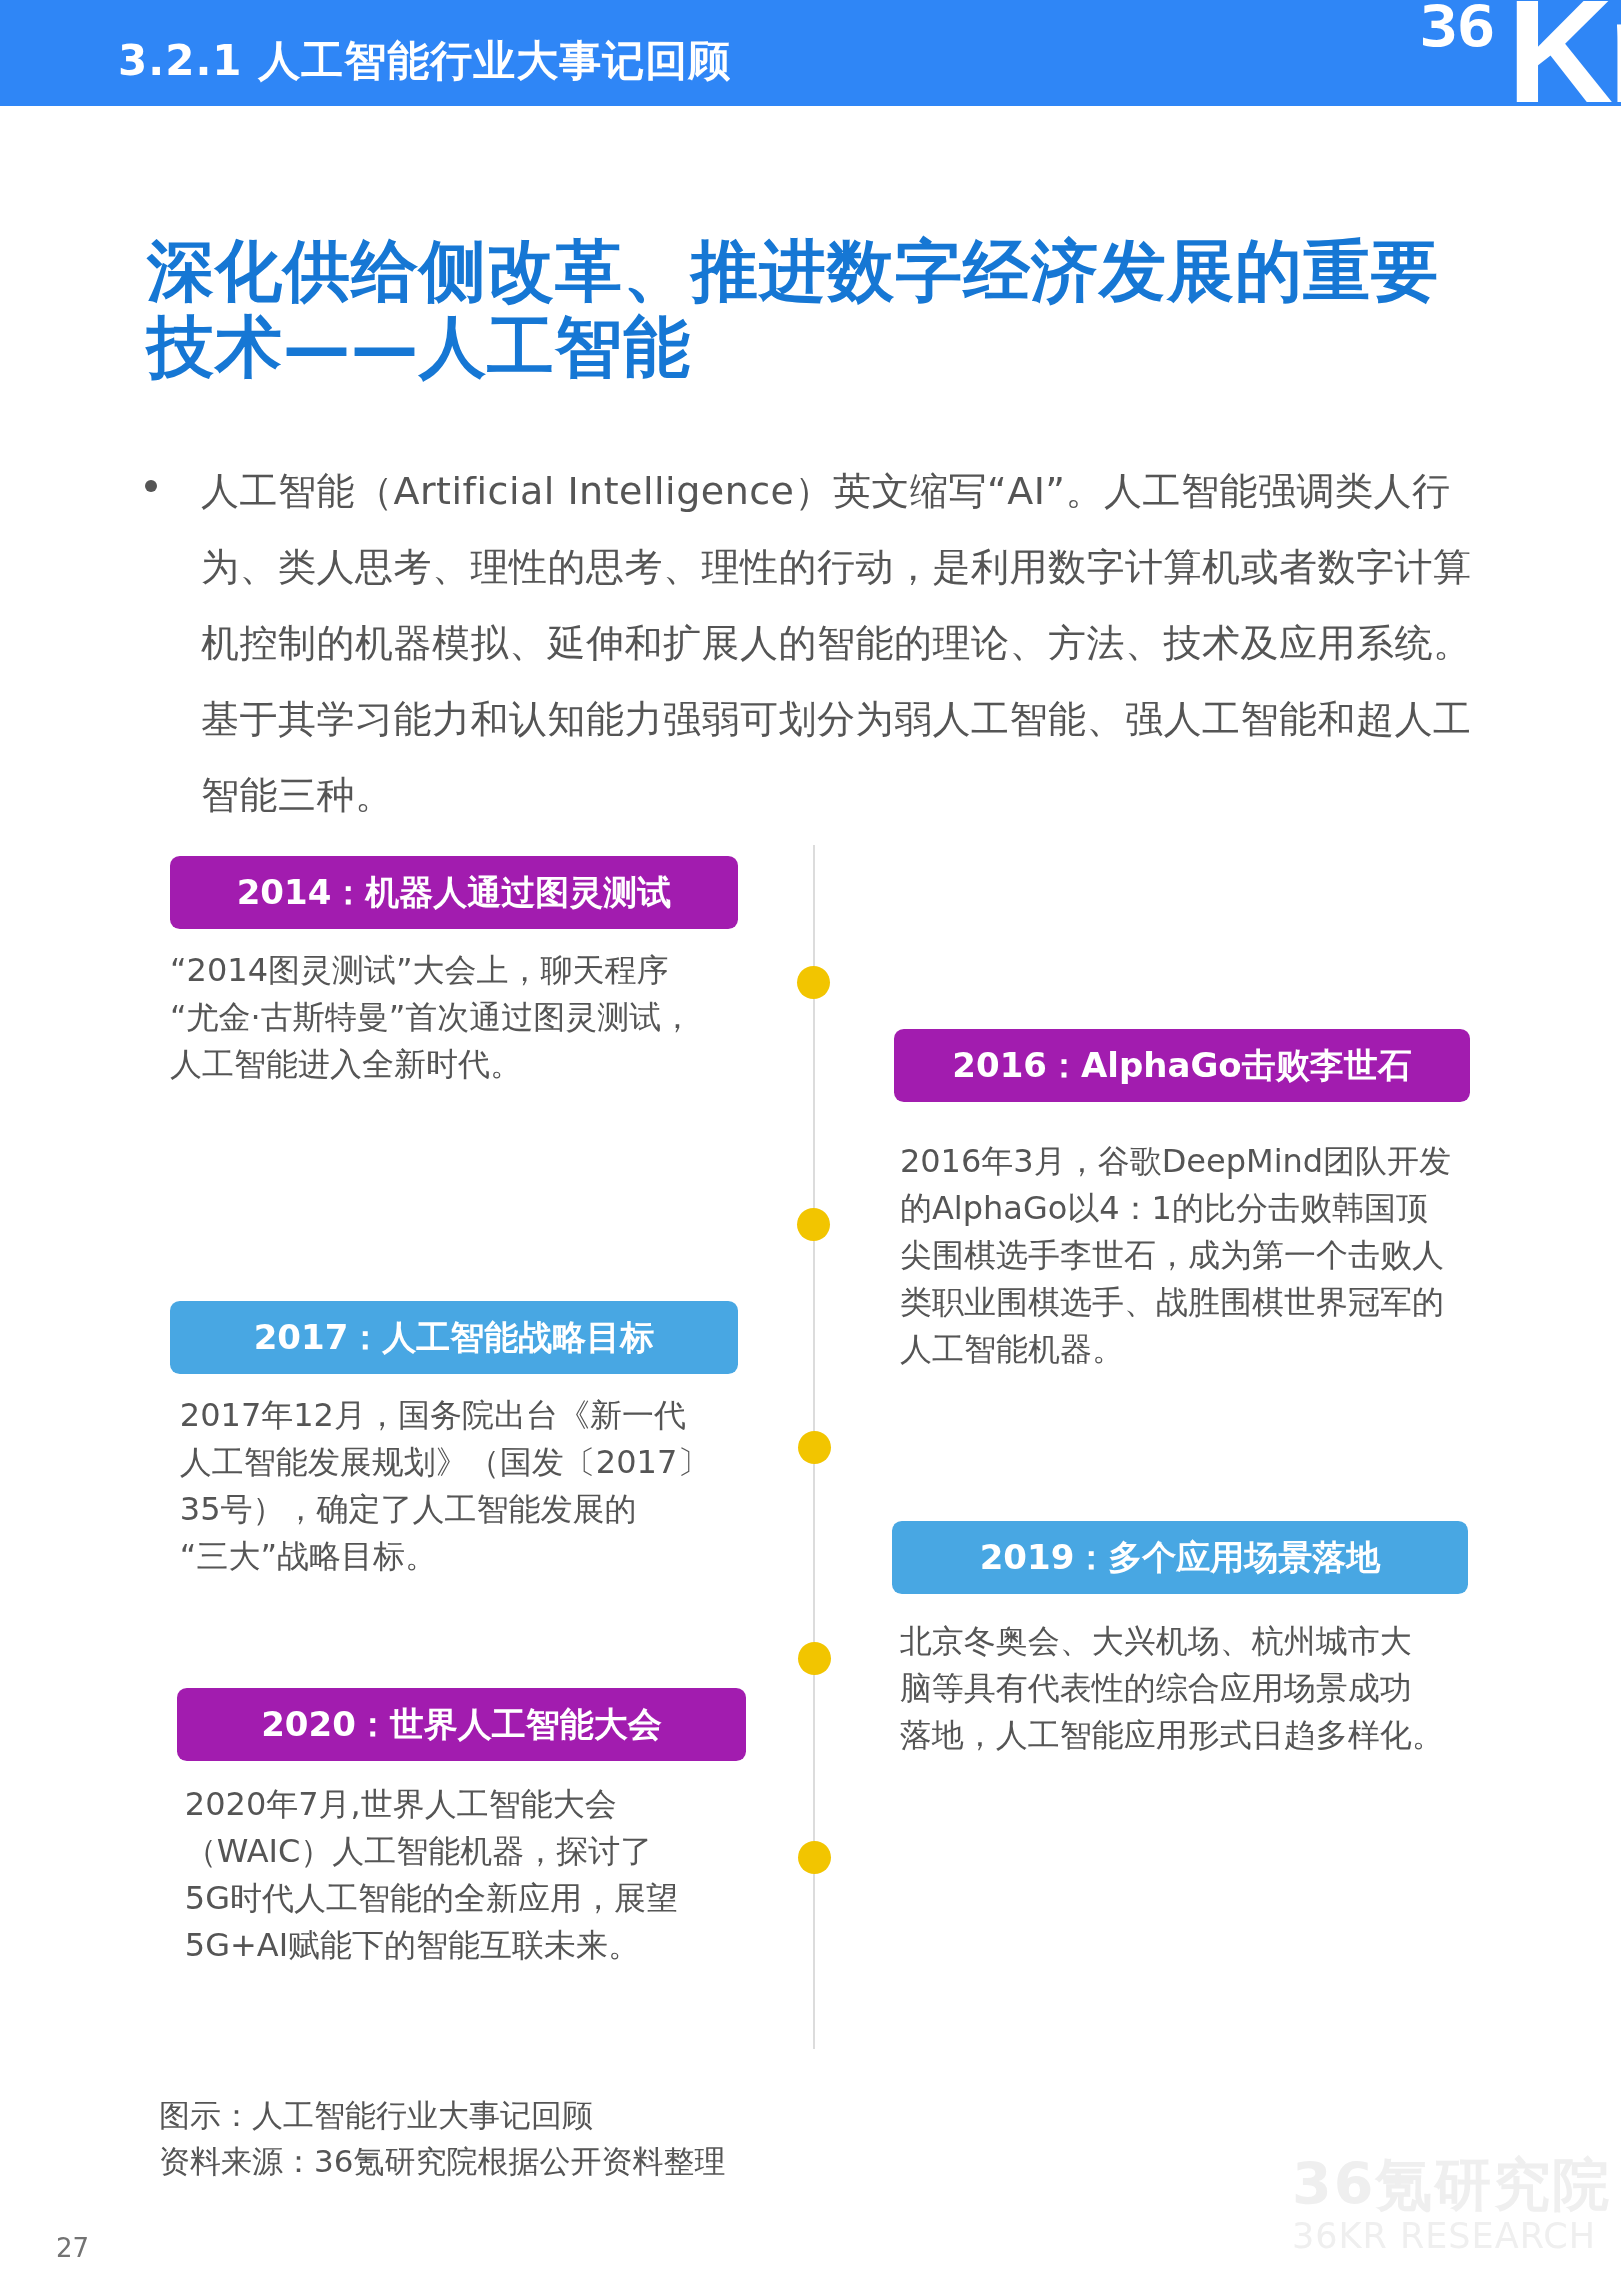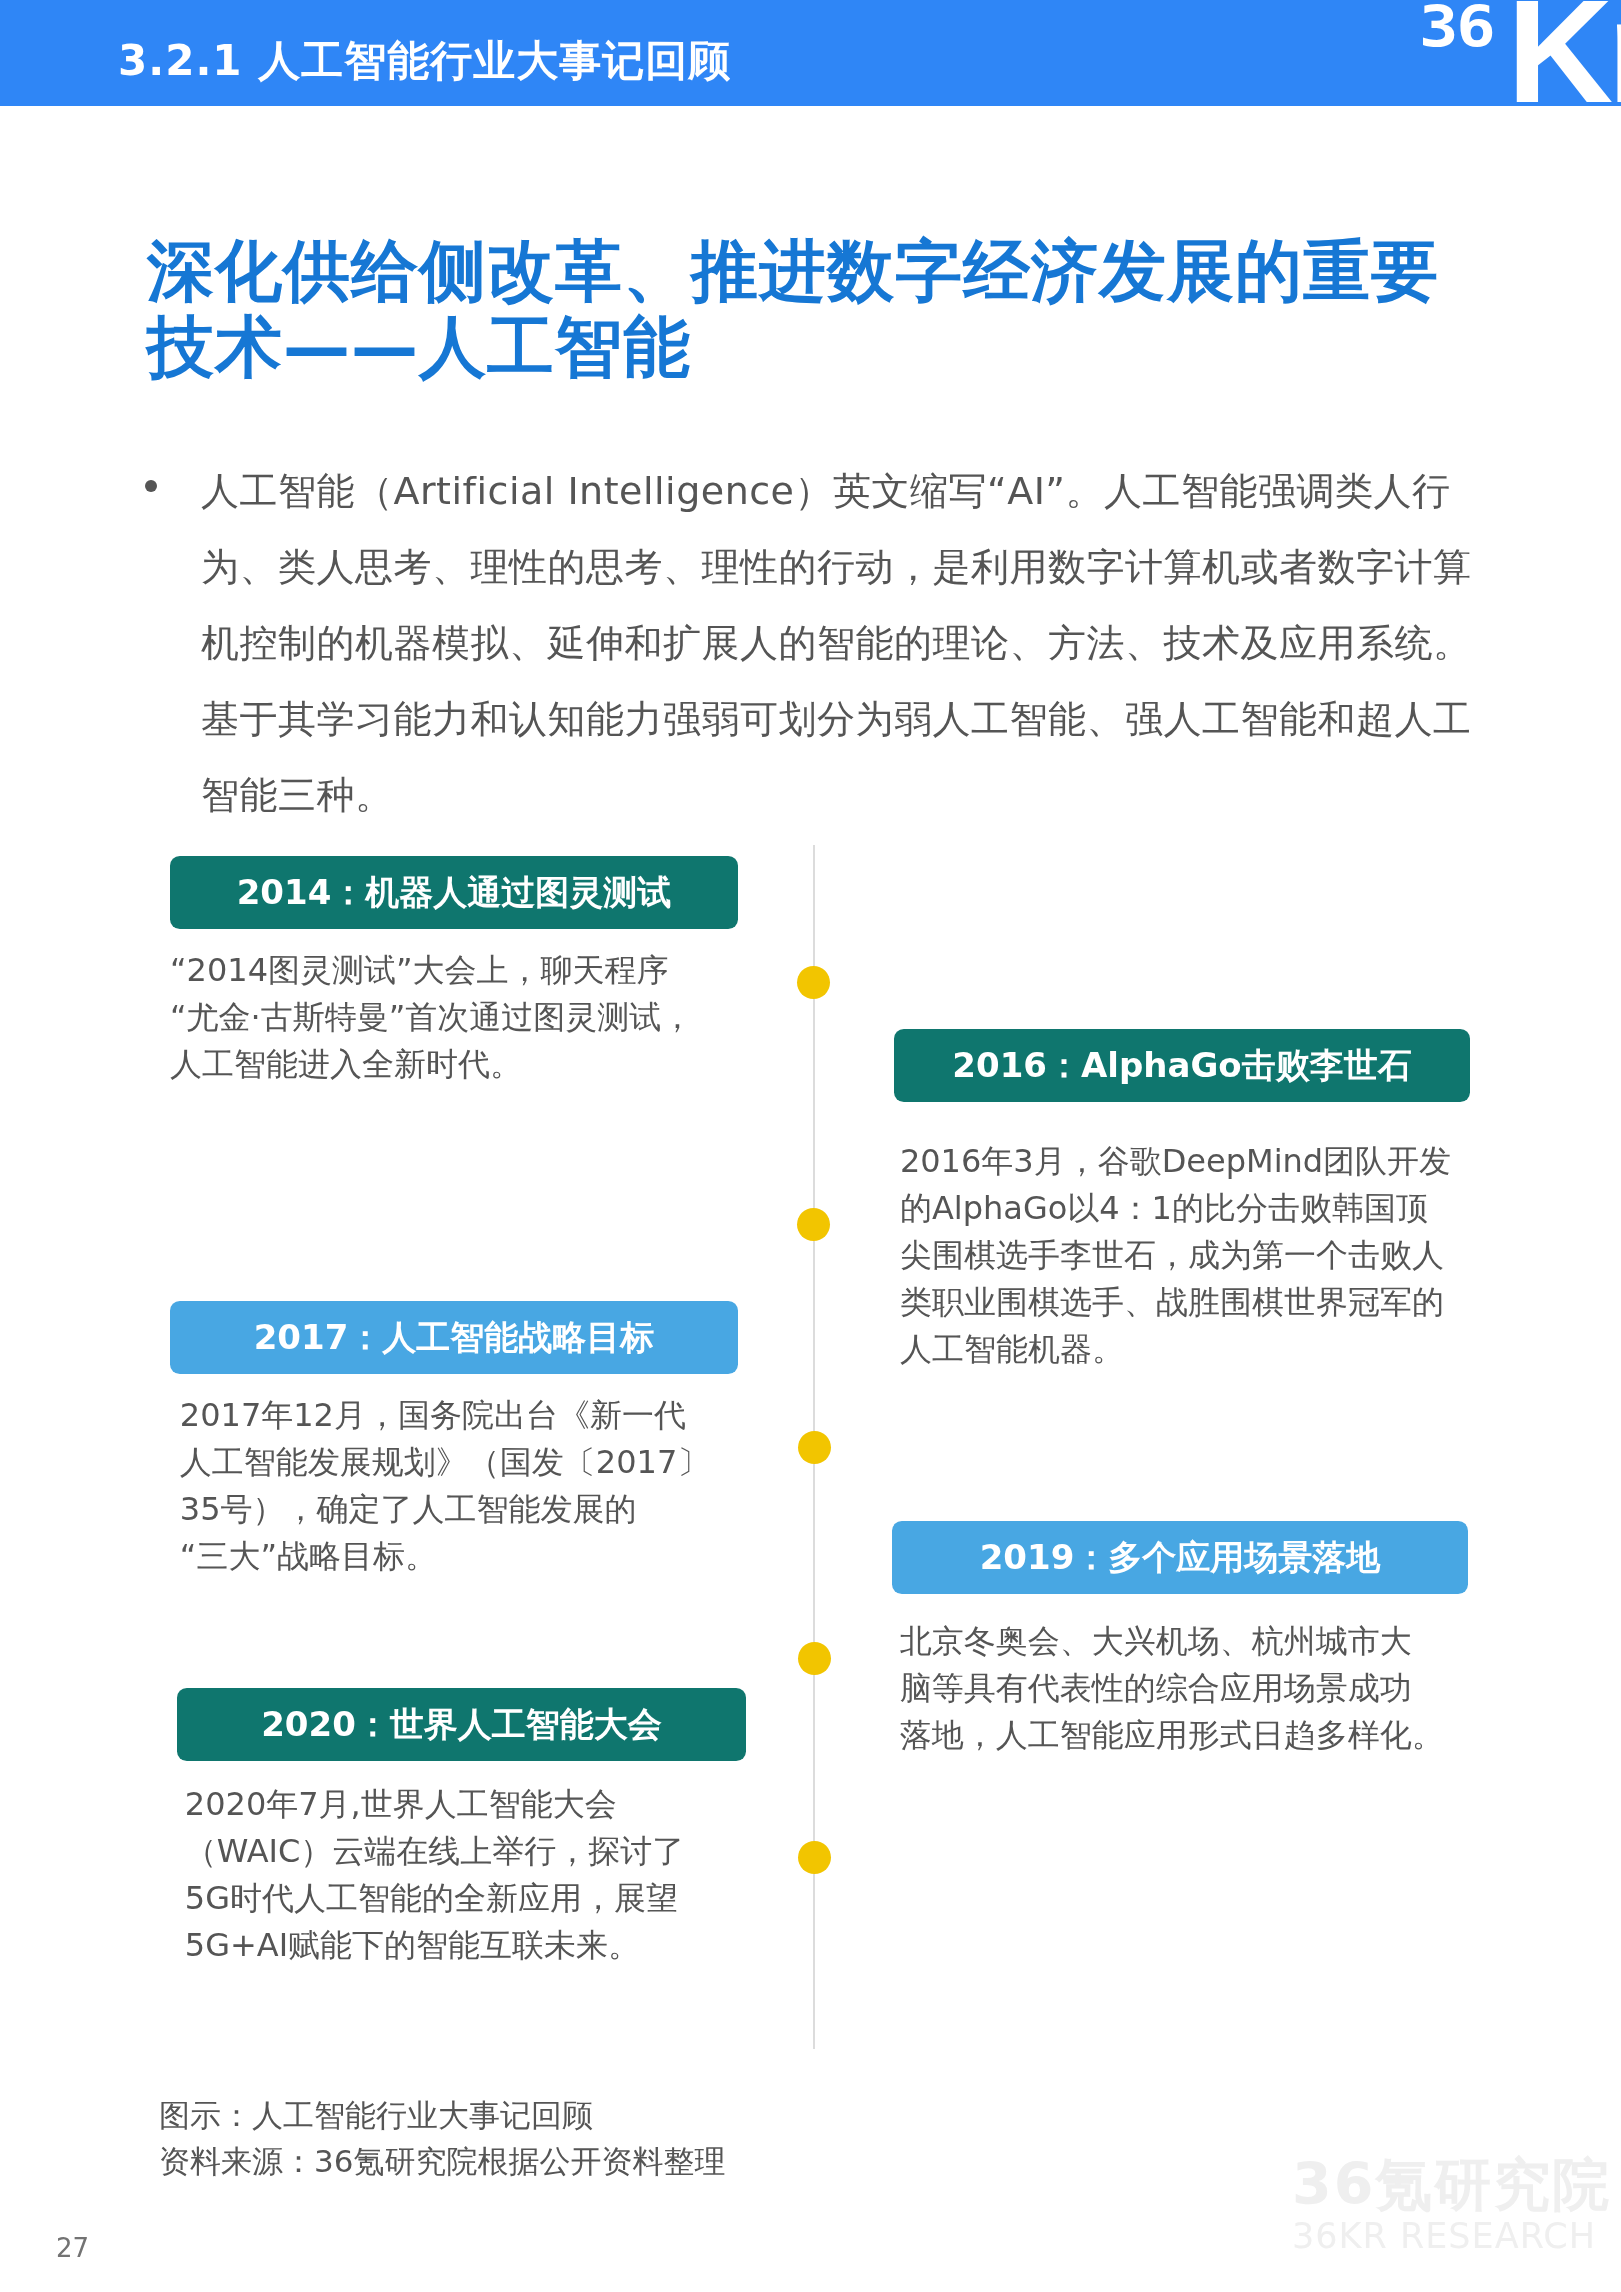--- a/index.html
+++ b/index.html
@@ -45,21 +45,21 @@
   }
   .dot {
     position:absolute; width:33px; height:33px; border-radius:50%; background:#f2c500;
     margin-left:-16.7px; margin-top:-16.7px;
   }
   .event { position:absolute; width:578px; }
   .event-box {
     height:73px; border-radius:9.8px; color:#ffffff; font-weight:bold; font-size:34px;
     text-align:center; line-height:73px; white-space:nowrap;
   }
-  .event-box.dark { background:#0f766e; }
+  .event-box.dark { background:#a21caf; }
   .event-box.light { background:#48a7e3; }
   .event-desc {
     margin-top:36px; padding-left:9.8px; font-size:32px; line-height:47px; color:#555555;
     white-space:pre-line;
   }
   .caption {
     position:absolute; left:159px; top:2092px; font-size:31px; line-height:46px; color:#555555;
   }
   .watermark {
     position:absolute; left:1292px; top:2152px; color:#efefef; text-align:left;
@@ -122,21 +122,21 @@
 <div class="event" style="left:892px; top:1521px; width:576px;">
   <div class="event-box light">2019：多个应用场景落地</div>
   <div class="event-desc" style="padding-left:7.8px; margin-top:23.5px;">北京冬奥会、大兴机场、杭州城市大
 脑等具有代表性的综合应用场景成功
 落地，人工智能应用形式日趋多样化。</div>
 </div>
 
 <div class="event" style="left:177px; top:1688px; width:569px;">
   <div class="event-box dark">2020：世界人工智能大会</div>
   <div class="event-desc" style="padding-left:7.8px; margin-top:19.6px;">2020年7月,世界人工智能大会
-（WAIC）云端在线上举行，探讨了
+（WAIC）人工智能机器，探讨了
 5G时代人工智能的全新应用，展望
 5G+AI赋能下的智能互联未来。</div>
 </div>
 
 <div class="caption">
   <div>图示：人工智能行业大事记回顾</div>
   <div>资料来源：36氪研究院根据公开资料整理</div>
 </div>
 
 <div class="watermark">

